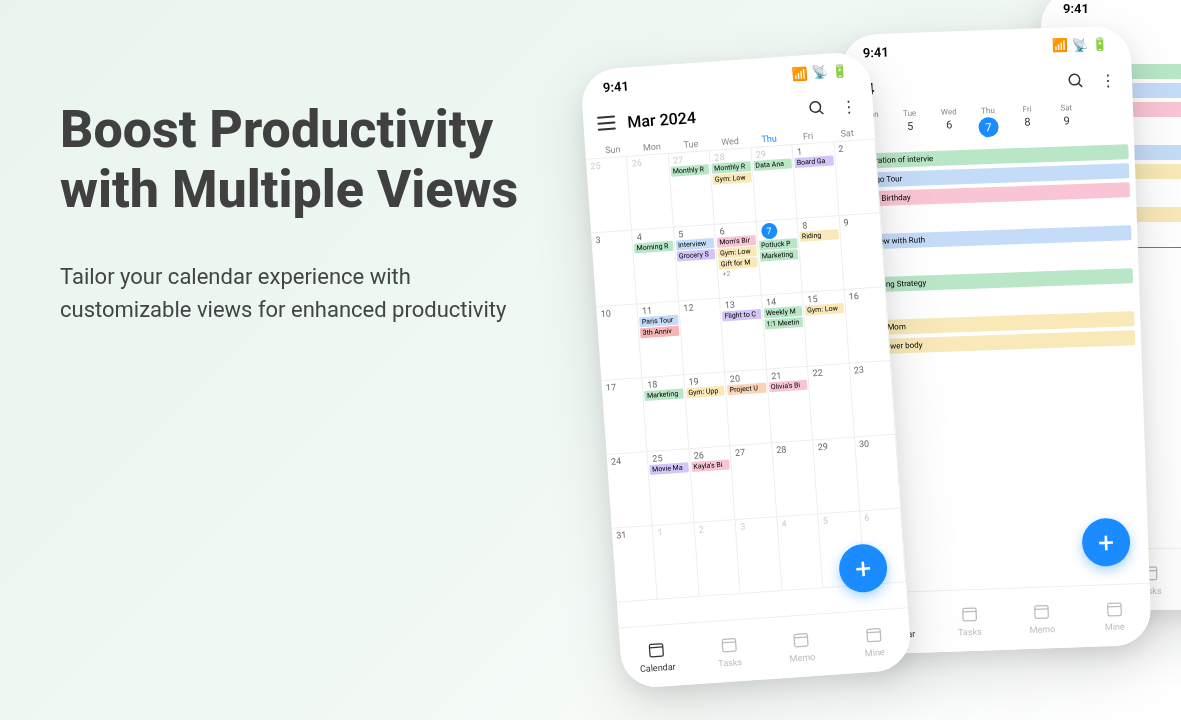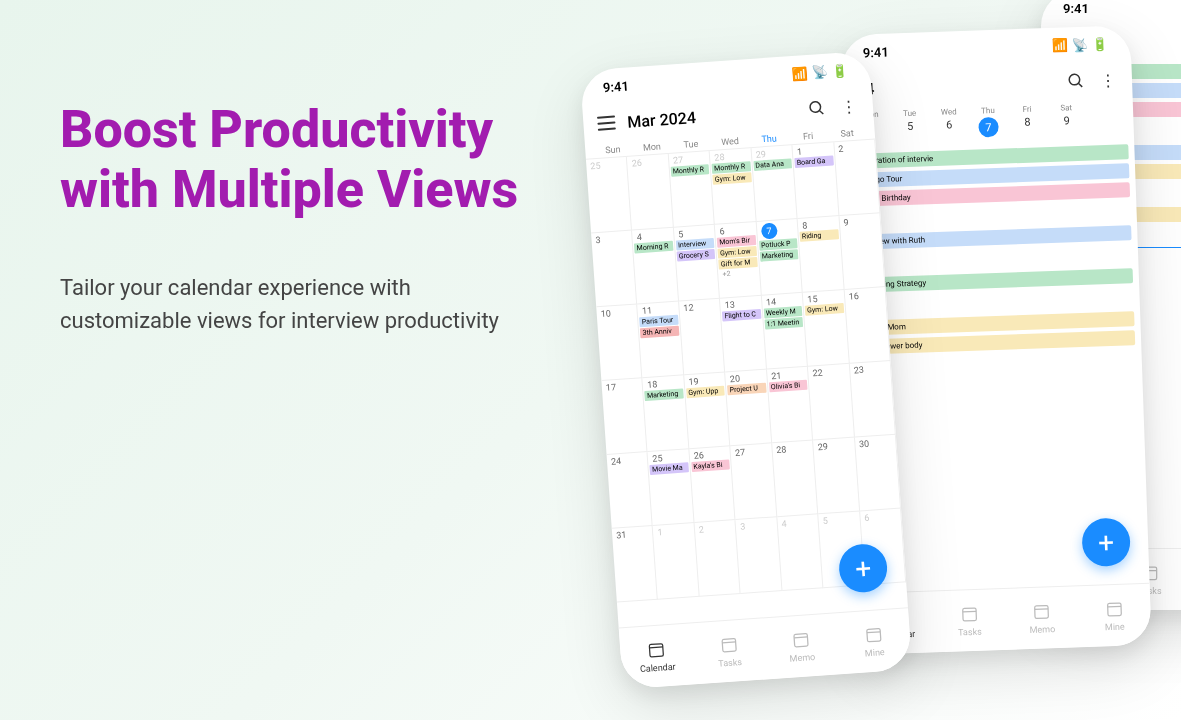--- a/index.html
+++ b/index.html
@@ -1,18 +1,18 @@
 <!DOCTYPE html>
 <html><head>
 <meta charset="utf-8">
 <style>
 *{margin:0;padding:0;box-sizing:border-box;font-family:-apple-system,BlinkMacSystemFont,"Segoe UI",Roboto,Arial,sans-serif}
 body{width:1181px;height:720px;background:linear-gradient(135deg,#e8f5ed 0%,#f0f8f3 50%,#ffffff 100%);overflow:hidden;position:relative}
 .hero-text{position:absolute;left:60px;top:100px;width:480px}
-.hero-title{font-size:52px;font-weight:800;line-height:1.15;color:#a21caf;margin-bottom:51px}
+.hero-title{font-size:52px;font-weight:800;line-height:1.15;color:#404040;margin-bottom:40px}
 .hero-subtitle{font-size:22px;color:#444;line-height:1.5}
 .phones{position:absolute;right:-120px;top:10px;width:700px;height:700px;perspective:2000px}
 .phone{position:absolute;width:290px;height:620px;background:#fff;border-radius:36px;box-shadow:0 20px 60px rgba(0,0,0,.12),0 8px 20px rgba(0,0,0,.08);overflow:hidden;transform-origin:center center}
 .phone1{left:0;top:50px;z-index:3;transform:rotate(-4deg)}
 .phone2{left:250px;top:20px;z-index:2;transform:rotate(-2deg)}
 .phone3{left:440px;top:-20px;z-index:1;transform:rotate(0deg)}
 .status-bar{height:36px;display:flex;align-items:center;justify-content:space-between;padding:0 22px;font-size:13px;font-weight:600}
 .status-icons{display:flex;gap:4px;align-items:center}
 .header{display:flex;align-items:center;padding:8px 14px;gap:12px}
 .hamburger{width:18px;height:14px;display:flex;flex-direction:column;justify-content:space-between}
@@ -51,21 +51,21 @@
 .day-header{padding:6px 14px;font-size:14px;font-weight:500}
 .day-events{padding:6px 10px}
 .gap{height:20px}
 .all-events-label{font-size:10px;color:#1a8cff;border-bottom:1px solid #1a8cff;padding:3px 0;margin-top:8px}
 </style>
 </head>
 <body>
 
 <div class="hero-text">
   <h1 class="hero-title">Boost Productivity with Multiple Views</h1>
-  <p class="hero-subtitle">Tailor your calendar experience with customizable views for interview productivity</p>
+  <p class="hero-subtitle">Tailor your calendar experience with customizable views for enhanced productivity</p>
 </div>
 
 <div class="phones">
 
   <div class="phone phone3">
     <div class="status-bar">
       <span>9:41</span>
 
     </div>
     <div class="day-header">Mar</div>

